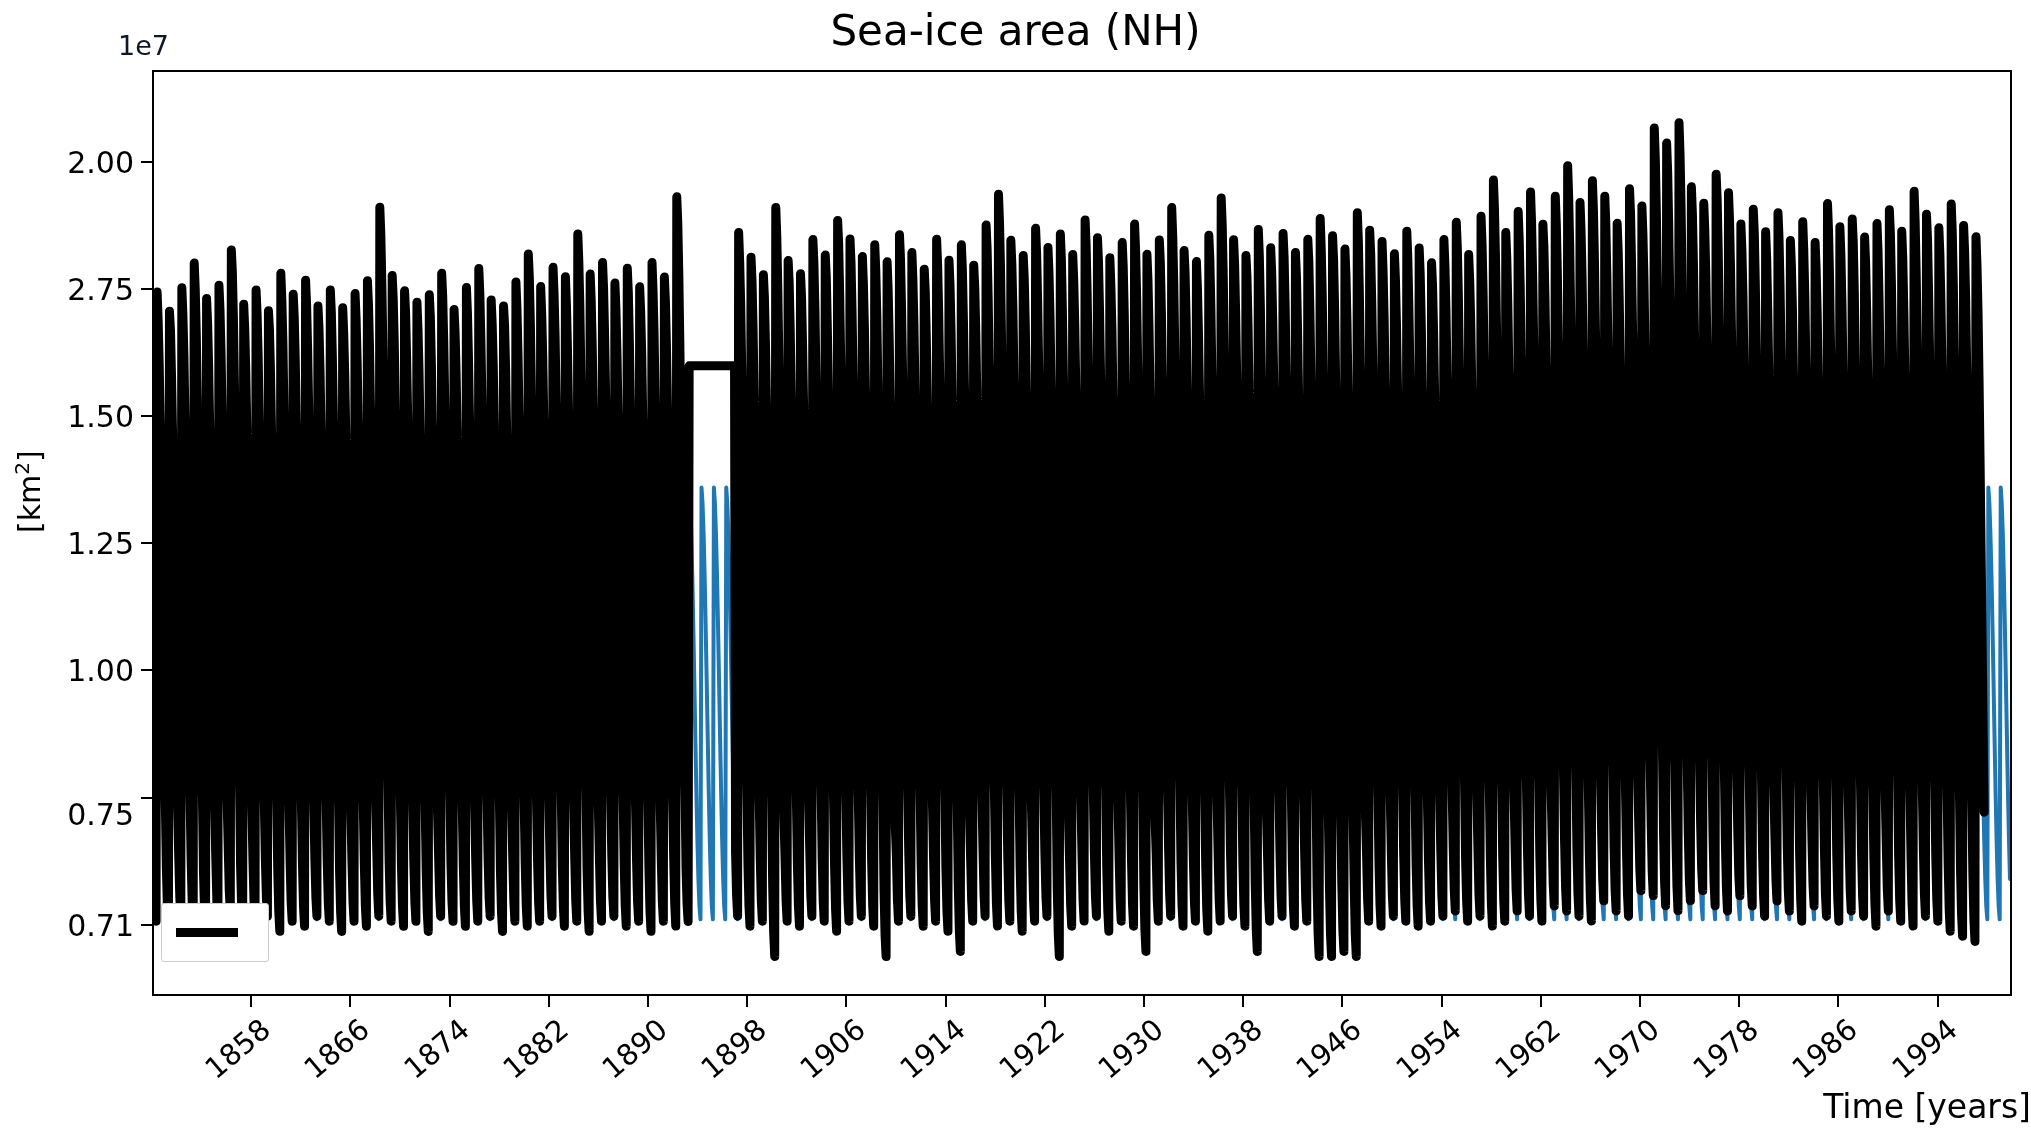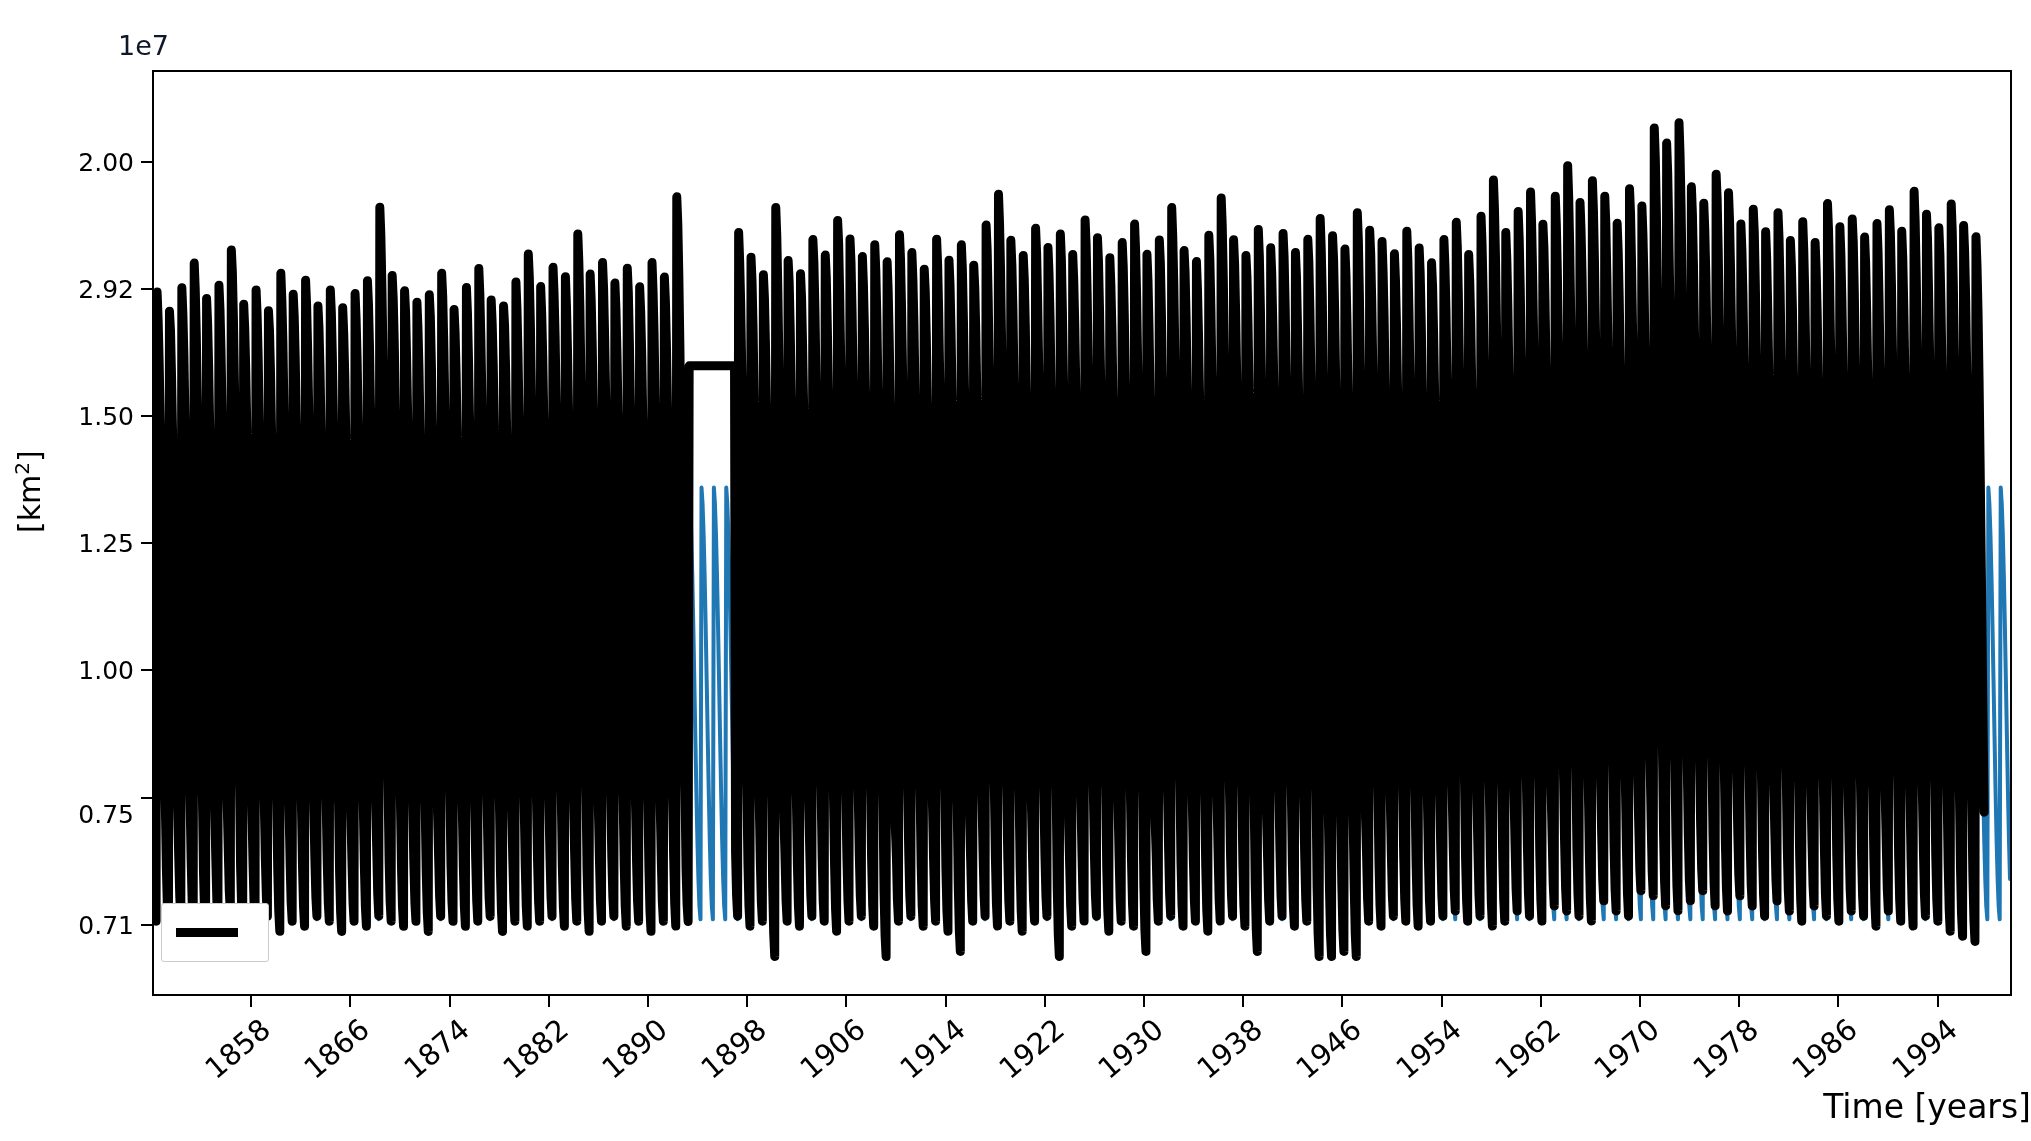--- a/index.html
+++ b/index.html
@@ -46,21 +46,21 @@
     background: #ffffff;
     overflow: hidden;
   }
   #plot-svg { display:block; width:100%; height:100%; }
 
   
   .ytick-label {
     position: absolute;
     right: 2043px;
     text-align: right;
-    font-size: 25px;
+    font-size: 30px;
     color: #000000;
     transform: translateY(-50%);
     white-space: nowrap;
   }
   .ytick-mark {
     position: absolute;
     width: 11px;
     height: 2px;
     background: #000000;
   }
@@ -129,20 +129,21 @@
     font-size: 30px;
     color: #000000;
     white-space: nowrap;
   }
 </style>
 </head>
 <body>
 
 <div id="figure">
 
+  <div id="chart-title">Sea-ice area (NH)</div>
 
   <div id="offset-text">1e7</div>
 
   <div id="ylabel">[km<sup>2</sup>]</div>
 
   <div id="plot-area">
     <svg id="plot-svg" viewBox="0 0 1860 926" preserveAspectRatio="none">
       <g>
         <path id="path-obs" fill="none" stroke="#1f77b4" stroke-width="4" stroke-linecap="round" stroke-linejoin="round" d="M0.00,810.44 L1.03,837.69 L2.07,851.03 L3.10,417.36 L4.13,433.58 L5.17,463.42 L6.20,504.85 L7.23,555.04 L8.27,610.58 L9.30,667.67 L10.33,722.43 L11.37,771.13 L12.40,810.44 L13.43,837.69 L14.47,851.03 L15.50,417.36 L16.53,433.58 L17.57,463.42 L18.60,504.85 L19.63,555.04 L20.67,610.58 L21.70,667.67 L22.73,722.43 L23.77,771.13 L24.80,810.44 L25.83,837.69 L26.87,851.03 L27.90,417.36 L28.93,433.58 L29.97,463.42 L31.00,504.85 L32.03,555.04 L33.07,610.58 L34.10,667.67 L35.13,722.43 L36.17,771.13 L37.20,810.44 L38.23,837.69 L39.27,851.03 L40.30,417.36 L41.33,433.58 L42.37,463.42 L43.40,504.85 L44.43,555.04 L45.47,610.58 L46.50,667.67 L47.53,722.43 L48.57,771.13 L49.60,810.44 L50.63,837.69 L51.67,851.03 L52.70,417.36 L53.73,433.58 L54.77,463.42 L55.80,504.85 L56.83,555.04 L57.87,610.58 L58.90,667.67 L59.93,722.43 L60.97,771.13 L62.00,810.44 L63.03,837.69 L64.07,851.03 L65.10,417.36 L66.13,433.58 L67.17,463.42 L68.20,504.85 L69.23,555.04 L70.27,610.58 L71.30,667.67 L72.33,722.43 L73.37,771.13 L74.40,810.44 L75.43,837.69 L76.47,851.03 L77.50,417.36 L78.53,433.58 L79.57,463.42 L80.60,504.85 L81.63,555.04 L82.67,610.58 L83.70,667.67 L84.73,722.43 L85.77,771.13 L86.80,810.44 L87.83,837.69 L88.87,851.03 L89.90,417.36 L90.93,433.58 L91.97,463.42 L93.00,504.85 L94.03,555.04 L95.07,610.58 L96.10,667.67 L97.13,722.43 L98.17,771.13 L99.20,810.44 L100.23,837.69 L101.27,851.03 L102.30,417.36 L103.33,433.58 L104.37,463.42 L105.40,504.85 L106.43,555.04 L107.47,610.58 L108.50,667.67 L109.53,722.43 L110.57,771.13 L111.60,810.44 L112.63,837.69 L113.67,851.03 L114.70,417.36 L115.73,433.58 L116.77,463.42 L117.80,504.85 L118.83,555.04 L119.87,610.58 L120.90,667.67 L121.93,722.43 L122.97,771.13 L124.00,810.44 L125.03,837.69 L126.07,851.03 L127.10,417.36 L128.13,433.58 L129.17,463.42 L130.20,504.85 L131.23,555.04 L132.27,610.58 L133.30,667.67 L134.33,722.43 L135.37,771.13 L136.40,810.44 L137.43,837.69 L138.47,851.03 L139.50,417.36 L140.53,433.58 L141.57,463.42 L142.60,504.85 L143.63,555.04 L144.67,610.58 L145.70,667.67 L146.73,722.43 L147.77,771.13 L148.80,810.44 L149.83,837.69 L150.87,851.03 L151.90,417.36 L152.93,433.58 L153.97,463.42 L155.00,504.85 L156.03,555.04 L157.07,610.58 L158.10,667.67 L159.13,722.43 L160.17,771.13 L161.20,810.44 L162.23,837.69 L163.27,851.03 L164.30,417.36 L165.33,433.58 L166.37,463.42 L167.40,504.85 L168.43,555.04 L169.47,610.58 L170.50,667.67 L171.53,722.43 L172.57,771.13 L173.60,810.44 L174.63,837.69 L175.67,851.03 L176.70,417.36 L177.73,433.58 L178.77,463.42 L179.80,504.85 L180.83,555.04 L181.87,610.58 L182.90,667.67 L183.93,722.43 L184.97,771.13 L186.00,810.44 L187.03,837.69 L188.07,851.03 L189.10,417.36 L190.13,433.58 L191.17,463.42 L192.20,504.85 L193.23,555.04 L194.27,610.58 L195.30,667.67 L196.33,722.43 L197.37,771.13 L198.40,810.44 L199.43,837.69 L200.47,851.03 L201.50,417.36 L202.53,433.58 L203.57,463.42 L204.60,504.85 L205.63,555.04 L206.67,610.58 L207.70,667.67 L208.73,722.43 L209.77,771.13 L210.80,810.44 L211.83,837.69 L212.87,851.03 L213.90,417.36 L214.93,433.58 L215.97,463.42 L217.00,504.85 L218.03,555.04 L219.07,610.58 L220.10,667.67 L221.13,722.43 L222.17,771.13 L223.20,810.44 L224.23,837.69 L225.27,851.03 L226.30,417.36 L227.33,433.58 L228.37,463.42 L229.40,504.85 L230.43,555.04 L231.47,610.58 L232.50,667.67 L233.53,722.43 L234.57,771.13 L235.60,810.44 L236.63,837.69 L237.67,851.03 L238.70,417.36 L239.73,433.58 L240.77,463.42 L241.80,504.85 L242.83,555.04 L243.87,610.58 L244.90,667.67 L245.93,722.43 L246.97,771.13 L248.00,810.44 L249.03,837.69 L250.07,851.03 L251.10,417.36 L252.13,433.58 L253.17,463.42 L254.20,504.85 L255.23,555.04 L256.27,610.58 L257.30,667.67 L258.33,722.43 L259.37,771.13 L260.40,810.44 L261.43,837.69 L262.47,851.03 L263.50,417.36 L264.53,433.58 L265.57,463.42 L266.60,504.85 L267.63,555.04 L268.67,610.58 L269.70,667.67 L270.73,722.43 L271.77,771.13 L272.80,810.44 L273.83,837.69 L274.87,851.03 L275.90,417.36 L276.93,433.58 L277.97,463.42 L279.00,504.85 L280.03,555.04 L281.07,610.58 L282.10,667.67 L283.13,722.43 L284.17,771.13 L285.20,810.44 L286.23,837.69 L287.27,851.03 L288.30,417.36 L289.33,433.58 L290.37,463.42 L291.40,504.85 L292.43,555.04 L293.47,610.58 L294.50,667.67 L295.53,722.43 L296.57,771.13 L297.60,810.44 L298.63,837.69 L299.67,851.03 L300.70,417.36 L301.73,433.58 L302.77,463.42 L303.80,504.85 L304.83,555.04 L305.87,610.58 L306.90,667.67 L307.93,722.43 L308.97,771.13 L310.00,810.44 L311.03,837.69 L312.07,851.03 L313.10,417.36 L314.13,433.58 L315.17,463.42 L316.20,504.85 L317.23,555.04 L318.27,610.58 L319.30,667.67 L320.33,722.43 L321.37,771.13 L322.40,810.44 L323.43,837.69 L324.47,851.03 L325.50,417.36 L326.53,433.58 L327.57,463.42 L328.60,504.85 L329.63,555.04 L330.67,610.58 L331.70,667.67 L332.73,722.43 L333.77,771.13 L334.80,810.44 L335.83,837.69 L336.87,851.03 L337.90,417.36 L338.93,433.58 L339.97,463.42 L341.00,504.85 L342.03,555.04 L343.07,610.58 L344.10,667.67 L345.13,722.43 L346.17,771.13 L347.20,810.44 L348.23,837.69 L349.27,851.03 L350.30,417.36 L351.33,433.58 L352.37,463.42 L353.40,504.85 L354.43,555.04 L355.47,610.58 L356.50,667.67 L357.53,722.43 L358.57,771.13 L359.60,810.44 L360.63,837.69 L361.67,851.03 L362.70,417.36 L363.73,433.58 L364.77,463.42 L365.80,504.85 L366.83,555.04 L367.87,610.58 L368.90,667.67 L369.93,722.43 L370.97,771.13 L372.00,810.44 L373.03,837.69 L374.07,851.03 L375.10,417.36 L376.13,433.58 L377.17,463.42 L378.20,504.85 L379.23,555.04 L380.27,610.58 L381.30,667.67 L382.33,722.43 L383.37,771.13 L384.40,810.44 L385.43,837.69 L386.47,851.03 L387.50,417.36 L388.53,433.58 L389.57,463.42 L390.60,504.85 L391.63,555.04 L392.67,610.58 L393.70,667.67 L394.73,722.43 L395.77,771.13 L396.80,810.44 L397.83,837.69 L398.87,851.03 L399.90,417.36 L400.93,433.58 L401.97,463.42 L403.00,504.85 L404.03,555.04 L405.07,610.58 L406.10,667.67 L407.13,722.43 L408.17,771.13 L409.20,810.44 L410.23,837.69 L411.27,851.03 L412.30,417.36 L413.33,433.58 L414.37,463.42 L415.40,504.85 L416.43,555.04 L417.47,610.58 L418.50,667.67 L419.53,722.43 L420.57,771.13 L421.60,810.44 L422.63,837.69 L423.67,851.03 L424.70,417.36 L425.73,433.58 L426.77,463.42 L427.80,504.85 L428.83,555.04 L429.87,610.58 L430.90,667.67 L431.93,722.43 L432.97,771.13 L434.00,810.44 L435.03,837.69 L436.07,851.03 L437.10,417.36 L438.13,433.58 L439.17,463.42 L440.20,504.85 L441.23,555.04 L442.27,610.58 L443.30,667.67 L444.33,722.43 L445.37,771.13 L446.40,810.44 L447.43,837.69 L448.47,851.03 L449.50,417.36 L450.53,433.58 L451.57,463.42 L452.60,504.85 L453.63,555.04 L454.67,610.58 L455.70,667.67 L456.73,722.43 L457.77,771.13 L458.80,810.44 L459.83,837.69 L460.87,851.03 L461.90,417.36 L462.93,433.58 L463.97,463.42 L465.00,504.85 L466.03,555.04 L467.07,610.58 L468.10,667.67 L469.13,722.43 L470.17,771.13 L471.20,810.44 L472.23,837.69 L473.27,851.03 L474.30,417.36 L475.33,433.58 L476.37,463.42 L477.40,504.85 L478.43,555.04 L479.47,610.58 L480.50,667.67 L481.53,722.43 L482.57,771.13 L483.60,810.44 L484.63,837.69 L485.67,851.03 L486.70,417.36 L487.73,433.58 L488.77,463.42 L489.80,504.85 L490.83,555.04 L491.87,610.58 L492.90,667.67 L493.93,722.43 L494.97,771.13 L496.00,810.44 L497.03,837.69 L498.07,851.03 L499.10,417.36 L500.13,433.58 L501.17,463.42 L502.20,504.85 L503.23,555.04 L504.27,610.58 L505.30,667.67 L506.33,722.43 L507.37,771.13 L508.40,810.44 L509.43,837.69 L510.47,851.03 L511.50,417.36 L512.53,433.58 L513.57,463.42 L514.60,504.85 L515.63,555.04 L516.67,610.58 L517.70,667.67 L518.73,722.43 L519.77,771.13 L520.80,810.44 L521.83,837.69 L522.87,851.03 L523.90,417.36 L524.93,433.58 L525.97,463.42 L527.00,504.85 L528.03,555.04 L529.07,610.58 L530.10,667.67 L531.13,722.43 L532.17,771.13 L533.20,810.44 L534.23,837.69 L535.27,851.03 L536.30,417.36 L537.33,433.58 L538.37,463.42 L539.40,504.85 L540.43,555.04 L541.47,610.58 L542.50,667.67 L543.53,722.43 L544.57,771.13 L545.60,810.44 L546.63,837.69 L547.67,851.03 L548.70,417.36 L549.73,433.58 L550.77,463.42 L551.80,504.85 L552.83,555.04 L553.87,610.58 L554.90,667.67 L555.93,722.43 L556.97,771.13 L558.00,810.44 L559.03,837.69 L560.07,851.03 L561.10,417.36 L562.13,433.58 L563.17,463.42 L564.20,504.85 L565.23,555.04 L566.27,610.58 L567.30,667.67 L568.33,722.43 L569.37,771.13 L570.40,810.44 L571.43,837.69 L572.47,851.03 L573.50,417.36 L574.53,433.58 L575.57,463.42 L576.60,504.85 L577.63,555.04 L578.67,610.58 L579.70,667.67 L580.73,722.43 L581.77,771.13 L582.80,810.44 L583.83,837.69 L584.87,851.03 L585.90,417.36 L586.93,433.58 L587.97,463.42 L589.00,504.85 L590.03,555.04 L591.07,610.58 L592.10,667.67 L593.13,722.43 L594.17,771.13 L595.20,810.44 L596.23,837.69 L597.27,851.03 L598.30,417.36 L599.33,433.58 L600.37,463.42 L601.40,504.85 L602.43,555.04 L603.47,610.58 L604.50,667.67 L605.53,722.43 L606.57,771.13 L607.60,810.44 L608.63,837.69 L609.67,851.03 L610.70,417.36 L611.73,433.58 L612.77,463.42 L613.80,504.85 L614.83,555.04 L615.87,610.58 L616.90,667.67 L617.93,722.43 L618.97,771.13 L620.00,810.44 L621.03,837.69 L622.07,851.03 L623.10,417.36 L624.13,433.58 L625.17,463.42 L626.20,504.85 L627.23,555.04 L628.27,610.58 L629.30,667.67 L630.33,722.43 L631.37,771.13 L632.40,810.44 L633.43,837.69 L634.47,851.03 L635.50,417.36 L636.53,433.58 L637.57,463.42 L638.60,504.85 L639.63,555.04 L640.67,610.58 L641.70,667.67 L642.73,722.43 L643.77,771.13 L644.80,810.44 L645.83,837.69 L646.87,851.03 L647.90,417.36 L648.93,433.58 L649.97,463.42 L651.00,504.85 L652.03,555.04 L653.07,610.58 L654.10,667.67 L655.13,722.43 L656.17,771.13 L657.20,810.44 L658.23,837.69 L659.27,851.03 L660.30,417.36 L661.33,433.58 L662.37,463.42 L663.40,504.85 L664.43,555.04 L665.47,610.58 L666.50,667.67 L667.53,722.43 L668.57,771.13 L669.60,810.44 L670.63,837.69 L671.67,851.03 L672.70,417.36 L673.73,433.58 L674.77,463.42 L675.80,504.85 L676.83,555.04 L677.87,610.58 L678.90,667.67 L679.93,722.43 L680.97,771.13 L682.00,810.44 L683.03,837.69 L684.07,851.03 L685.10,417.36 L686.13,433.58 L687.17,463.42 L688.20,504.85 L689.23,555.04 L690.27,610.58 L691.30,667.67 L692.33,722.43 L693.37,771.13 L694.40,810.44 L695.43,837.69 L696.47,851.03 L697.50,417.36 L698.53,433.58 L699.57,463.42 L700.60,504.85 L701.63,555.04 L702.67,610.58 L703.70,667.67 L704.73,722.43 L705.77,771.13 L706.80,810.44 L707.83,837.69 L708.87,851.03 L709.90,417.36 L710.93,433.58 L711.97,463.42 L713.00,504.85 L714.03,555.04 L715.07,610.58 L716.10,667.67 L717.13,722.43 L718.17,771.13 L719.20,810.44 L720.23,837.69 L721.27,851.03 L722.30,417.36 L723.33,433.58 L724.37,463.42 L725.40,504.85 L726.43,555.04 L727.47,610.58 L728.50,667.67 L729.53,722.43 L730.57,771.13 L731.60,810.44 L732.63,837.69 L733.67,851.03 L734.70,417.36 L735.73,433.58 L736.77,463.42 L737.80,504.85 L738.83,555.04 L739.87,610.58 L740.90,667.67 L741.93,722.43 L742.97,771.13 L744.00,810.44 L745.03,837.69 L746.07,851.03 L747.10,417.36 L748.13,433.58 L749.17,463.42 L750.20,504.85 L751.23,555.04 L752.27,610.58 L753.30,667.67 L754.33,722.43 L755.37,771.13 L756.40,810.44 L757.43,837.69 L758.47,851.03 L759.50,417.36 L760.53,433.58 L761.57,463.42 L762.60,504.85 L763.63,555.04 L764.67,610.58 L765.70,667.67 L766.73,722.43 L767.77,771.13 L768.80,810.44 L769.83,837.69 L770.87,851.03 L771.90,417.36 L772.93,433.58 L773.97,463.42 L775.00,504.85 L776.03,555.04 L777.07,610.58 L778.10,667.67 L779.13,722.43 L780.17,771.13 L781.20,810.44 L782.23,837.69 L783.27,851.03 L784.30,417.36 L785.33,433.58 L786.37,463.42 L787.40,504.85 L788.43,555.04 L789.47,610.58 L790.50,667.67 L791.53,722.43 L792.57,771.13 L793.60,810.44 L794.63,837.69 L795.67,851.03 L796.70,417.36 L797.73,433.58 L798.77,463.42 L799.80,504.85 L800.83,555.04 L801.87,610.58 L802.90,667.67 L803.93,722.43 L804.97,771.13 L806.00,810.44 L807.03,837.69 L808.07,851.03 L809.10,417.36 L810.13,433.58 L811.17,463.42 L812.20,504.85 L813.23,555.04 L814.27,610.58 L815.30,667.67 L816.33,722.43 L817.37,771.13 L818.40,810.44 L819.43,837.69 L820.47,851.03 L821.50,417.36 L822.53,433.58 L823.57,463.42 L824.60,504.85 L825.63,555.04 L826.67,610.58 L827.70,667.67 L828.73,722.43 L829.77,771.13 L830.80,810.44 L831.83,837.69 L832.87,851.03 L833.90,417.36 L834.93,433.58 L835.97,463.42 L837.00,504.85 L838.03,555.04 L839.07,610.58 L840.10,667.67 L841.13,722.43 L842.17,771.13 L843.20,810.44 L844.23,837.69 L845.27,851.03 L846.30,417.36 L847.33,433.58 L848.37,463.42 L849.40,504.85 L850.43,555.04 L851.47,610.58 L852.50,667.67 L853.53,722.43 L854.57,771.13 L855.60,810.44 L856.63,837.69 L857.67,851.03 L858.70,417.36 L859.73,433.58 L860.77,463.42 L861.80,504.85 L862.83,555.04 L863.87,610.58 L864.90,667.67 L865.93,722.43 L866.97,771.13 L868.00,810.44 L869.03,837.69 L870.07,851.03 L871.10,417.36 L872.13,433.58 L873.17,463.42 L874.20,504.85 L875.23,555.04 L876.27,610.58 L877.30,667.67 L878.33,722.43 L879.37,771.13 L880.40,810.44 L881.43,837.69 L882.47,851.03 L883.50,417.36 L884.53,433.58 L885.57,463.42 L886.60,504.85 L887.63,555.04 L888.67,610.58 L889.70,667.67 L890.73,722.43 L891.77,771.13 L892.80,810.44 L893.83,837.69 L894.87,851.03 L895.90,417.36 L896.93,433.58 L897.97,463.42 L899.00,504.85 L900.03,555.04 L901.07,610.58 L902.10,667.67 L903.13,722.43 L904.17,771.13 L905.20,810.44 L906.23,837.69 L907.27,851.03 L908.30,417.36 L909.33,433.58 L910.37,463.42 L911.40,504.85 L912.43,555.04 L913.47,610.58 L914.50,667.67 L915.53,722.43 L916.57,771.13 L917.60,810.44 L918.63,837.69 L919.67,851.03 L920.70,417.36 L921.73,433.58 L922.77,463.42 L923.80,504.85 L924.83,555.04 L925.87,610.58 L926.90,667.67 L927.93,722.43 L928.97,771.13 L930.00,810.44 L931.03,837.69 L932.07,851.03 L933.10,417.36 L934.13,433.58 L935.17,463.42 L936.20,504.85 L937.23,555.04 L938.27,610.58 L939.30,667.67 L940.33,722.43 L941.37,771.13 L942.40,810.44 L943.43,837.69 L944.47,851.03 L945.50,417.36 L946.53,433.58 L947.57,463.42 L948.60,504.85 L949.63,555.04 L950.67,610.58 L951.70,667.67 L952.73,722.43 L953.77,771.13 L954.80,810.44 L955.83,837.69 L956.87,851.03 L957.90,417.36 L958.93,433.58 L959.97,463.42 L961.00,504.85 L962.03,555.04 L963.07,610.58 L964.10,667.67 L965.13,722.43 L966.17,771.13 L967.20,810.44 L968.23,837.69 L969.27,851.03 L970.30,417.36 L971.33,433.58 L972.37,463.42 L973.40,504.85 L974.43,555.04 L975.47,610.58 L976.50,667.67 L977.53,722.43 L978.57,771.13 L979.60,810.44 L980.63,837.69 L981.67,851.03 L982.70,417.36 L983.73,433.58 L984.77,463.42 L985.80,504.85 L986.83,555.04 L987.87,610.58 L988.90,667.67 L989.93,722.43 L990.97,771.13 L992.00,810.44 L993.03,837.69 L994.07,851.03 L995.10,417.36 L996.13,433.58 L997.17,463.42 L998.20,504.85 L999.23,555.04 L1000.27,610.58 L1001.30,667.67 L1002.33,722.43 L1003.37,771.13 L1004.40,810.44 L1005.43,837.69 L1006.47,851.03 L1007.50,417.36 L1008.53,433.58 L1009.57,463.42 L1010.60,504.85 L1011.63,555.04 L1012.67,610.58 L1013.70,667.67 L1014.73,722.43 L1015.77,771.13 L1016.80,810.44 L1017.83,837.69 L1018.87,851.03 L1019.90,417.36 L1020.93,433.58 L1021.97,463.42 L1023.00,504.85 L1024.03,555.04 L1025.07,610.58 L1026.10,667.67 L1027.13,722.43 L1028.17,771.13 L1029.20,810.44 L1030.23,837.69 L1031.27,851.03 L1032.30,417.36 L1033.33,433.58 L1034.37,463.42 L1035.40,504.85 L1036.43,555.04 L1037.47,610.58 L1038.50,667.67 L1039.53,722.43 L1040.57,771.13 L1041.60,810.44 L1042.63,837.69 L1043.67,851.03 L1044.70,417.36 L1045.73,433.58 L1046.77,463.42 L1047.80,504.85 L1048.83,555.04 L1049.87,610.58 L1050.90,667.67 L1051.93,722.43 L1052.97,771.13 L1054.00,810.44 L1055.03,837.69 L1056.07,851.03 L1057.10,417.36 L1058.13,433.58 L1059.17,463.42 L1060.20,504.85 L1061.23,555.04 L1062.27,610.58 L1063.30,667.67 L1064.33,722.43 L1065.37,771.13 L1066.40,810.44 L1067.43,837.69 L1068.47,851.03 L1069.50,417.36 L1070.53,433.58 L1071.57,463.42 L1072.60,504.85 L1073.63,555.04 L1074.67,610.58 L1075.70,667.67 L1076.73,722.43 L1077.77,771.13 L1078.80,810.44 L1079.83,837.69 L1080.87,851.03 L1081.90,417.36 L1082.93,433.58 L1083.97,463.42 L1085.00,504.85 L1086.03,555.04 L1087.07,610.58 L1088.10,667.67 L1089.13,722.43 L1090.17,771.13 L1091.20,810.44 L1092.23,837.69 L1093.27,851.03 L1094.30,417.36 L1095.33,433.58 L1096.37,463.42 L1097.40,504.85 L1098.43,555.04 L1099.47,610.58 L1100.50,667.67 L1101.53,722.43 L1102.57,771.13 L1103.60,810.44 L1104.63,837.69 L1105.67,851.03 L1106.70,417.36 L1107.73,433.58 L1108.77,463.42 L1109.80,504.85 L1110.83,555.04 L1111.87,610.58 L1112.90,667.67 L1113.93,722.43 L1114.97,771.13 L1116.00,810.44 L1117.03,837.69 L1118.07,851.03 L1119.10,417.36 L1120.13,433.58 L1121.17,463.42 L1122.20,504.85 L1123.23,555.04 L1124.27,610.58 L1125.30,667.67 L1126.33,722.43 L1127.37,771.13 L1128.40,810.44 L1129.43,837.69 L1130.47,851.03 L1131.50,417.36 L1132.53,433.58 L1133.57,463.42 L1134.60,504.85 L1135.63,555.04 L1136.67,610.58 L1137.70,667.67 L1138.73,722.43 L1139.77,771.13 L1140.80,810.44 L1141.83,837.69 L1142.87,851.03 L1143.90,417.36 L1144.93,433.58 L1145.97,463.42 L1147.00,504.85 L1148.03,555.04 L1149.07,610.58 L1150.10,667.67 L1151.13,722.43 L1152.17,771.13 L1153.20,810.44 L1154.23,837.69 L1155.27,851.03 L1156.30,417.36 L1157.33,433.58 L1158.37,463.42 L1159.40,504.85 L1160.43,555.04 L1161.47,610.58 L1162.50,667.67 L1163.53,722.43 L1164.57,771.13 L1165.60,810.44 L1166.63,837.69 L1167.67,851.03 L1168.70,417.36 L1169.73,433.58 L1170.77,463.42 L1171.80,504.85 L1172.83,555.04 L1173.87,610.58 L1174.90,667.67 L1175.93,722.43 L1176.97,771.13 L1178.00,810.44 L1179.03,837.69 L1180.07,851.03 L1181.10,417.36 L1182.13,433.58 L1183.17,463.42 L1184.20,504.85 L1185.23,555.04 L1186.27,610.58 L1187.30,667.67 L1188.33,722.43 L1189.37,771.13 L1190.40,810.44 L1191.43,837.69 L1192.47,851.03 L1193.50,417.36 L1194.53,433.58 L1195.57,463.42 L1196.60,504.85 L1197.63,555.04 L1198.67,610.58 L1199.70,667.67 L1200.73,722.43 L1201.77,771.13 L1202.80,810.44 L1203.83,837.69 L1204.87,851.03 L1205.90,417.36 L1206.93,433.58 L1207.97,463.42 L1209.00,504.85 L1210.03,555.04 L1211.07,610.58 L1212.10,667.67 L1213.13,722.43 L1214.17,771.13 L1215.20,810.44 L1216.23,837.69 L1217.27,851.03 L1218.30,417.36 L1219.33,433.58 L1220.37,463.42 L1221.40,504.85 L1222.43,555.04 L1223.47,610.58 L1224.50,667.67 L1225.53,722.43 L1226.57,771.13 L1227.60,810.44 L1228.63,837.69 L1229.67,851.03 L1230.70,417.36 L1231.73,433.58 L1232.77,463.42 L1233.80,504.85 L1234.83,555.04 L1235.87,610.58 L1236.90,667.67 L1237.93,722.43 L1238.97,771.13 L1240.00,810.44 L1241.03,837.69 L1242.07,851.03 L1243.10,417.36 L1244.13,433.58 L1245.17,463.42 L1246.20,504.85 L1247.23,555.04 L1248.27,610.58 L1249.30,667.67 L1250.33,722.43 L1251.37,771.13 L1252.40,810.44 L1253.43,837.69 L1254.47,851.03 L1255.50,417.36 L1256.53,433.58 L1257.57,463.42 L1258.60,504.85 L1259.63,555.04 L1260.67,610.58 L1261.70,667.67 L1262.73,722.43 L1263.77,771.13 L1264.80,810.44 L1265.83,837.69 L1266.87,851.03 L1267.90,417.36 L1268.93,433.58 L1269.97,463.42 L1271.00,504.85 L1272.03,555.04 L1273.07,610.58 L1274.10,667.67 L1275.13,722.43 L1276.17,771.13 L1277.20,810.44 L1278.23,837.69 L1279.27,851.03 L1280.30,417.36 L1281.33,433.58 L1282.37,463.42 L1283.40,504.85 L1284.43,555.04 L1285.47,610.58 L1286.50,667.67 L1287.53,722.43 L1288.57,771.13 L1289.60,810.44 L1290.63,837.69 L1291.67,851.03 L1292.70,417.36 L1293.73,433.58 L1294.77,463.42 L1295.80,504.85 L1296.83,555.04 L1297.87,610.58 L1298.90,667.67 L1299.93,722.43 L1300.97,771.13 L1302.00,810.44 L1303.03,837.69 L1304.07,851.03 L1305.10,417.36 L1306.13,433.58 L1307.17,463.42 L1308.20,504.85 L1309.23,555.04 L1310.27,610.58 L1311.30,667.67 L1312.33,722.43 L1313.37,771.13 L1314.40,810.44 L1315.43,837.69 L1316.47,851.03 L1317.50,417.36 L1318.53,433.58 L1319.57,463.42 L1320.60,504.85 L1321.63,555.04 L1322.67,610.58 L1323.70,667.67 L1324.73,722.43 L1325.77,771.13 L1326.80,810.44 L1327.83,837.69 L1328.87,851.03 L1329.90,417.36 L1330.93,433.58 L1331.97,463.42 L1333.00,504.85 L1334.03,555.04 L1335.07,610.58 L1336.10,667.67 L1337.13,722.43 L1338.17,771.13 L1339.20,810.44 L1340.23,837.69 L1341.27,851.03 L1342.30,417.36 L1343.33,433.58 L1344.37,463.42 L1345.40,504.85 L1346.43,555.04 L1347.47,610.58 L1348.50,667.67 L1349.53,722.43 L1350.57,771.13 L1351.60,810.44 L1352.63,837.69 L1353.67,851.03 L1354.70,417.36 L1355.73,433.58 L1356.77,463.42 L1357.80,504.85 L1358.83,555.04 L1359.87,610.58 L1360.90,667.67 L1361.93,722.43 L1362.97,771.13 L1364.00,810.44 L1365.03,837.69 L1366.07,851.03 L1367.10,417.36 L1368.13,433.58 L1369.17,463.42 L1370.20,504.85 L1371.23,555.04 L1372.27,610.58 L1373.30,667.67 L1374.33,722.43 L1375.37,771.13 L1376.40,810.44 L1377.43,837.69 L1378.47,851.03 L1379.50,417.36 L1380.53,433.58 L1381.57,463.42 L1382.60,504.85 L1383.63,555.04 L1384.67,610.58 L1385.70,667.67 L1386.73,722.43 L1387.77,771.13 L1388.80,810.44 L1389.83,837.69 L1390.87,851.03 L1391.90,417.36 L1392.93,433.58 L1393.97,463.42 L1395.00,504.85 L1396.03,555.04 L1397.07,610.58 L1398.10,667.67 L1399.13,722.43 L1400.17,771.13 L1401.20,810.44 L1402.23,837.69 L1403.27,851.03 L1404.30,417.36 L1405.33,433.58 L1406.37,463.42 L1407.40,504.85 L1408.43,555.04 L1409.47,610.58 L1410.50,667.67 L1411.53,722.43 L1412.57,771.13 L1413.60,810.44 L1414.63,837.69 L1415.67,851.03 L1416.70,417.36 L1417.73,433.58 L1418.77,463.42 L1419.80,504.85 L1420.83,555.04 L1421.87,610.58 L1422.90,667.67 L1423.93,722.43 L1424.97,771.13 L1426.00,810.44 L1427.03,837.69 L1428.07,851.03 L1429.10,417.36 L1430.13,433.58 L1431.17,463.42 L1432.20,504.85 L1433.23,555.04 L1434.27,610.58 L1435.30,667.67 L1436.33,722.43 L1437.37,771.13 L1438.40,810.44 L1439.43,837.69 L1440.47,851.03 L1441.50,417.36 L1442.53,433.58 L1443.57,463.42 L1444.60,504.85 L1445.63,555.04 L1446.67,610.58 L1447.70,667.67 L1448.73,722.43 L1449.77,771.13 L1450.80,810.44 L1451.83,837.69 L1452.87,851.03 L1453.90,417.36 L1454.93,433.58 L1455.97,463.42 L1457.00,504.85 L1458.03,555.04 L1459.07,610.58 L1460.10,667.67 L1461.13,722.43 L1462.17,771.13 L1463.20,810.44 L1464.23,837.69 L1465.27,851.03 L1466.30,417.36 L1467.33,433.58 L1468.37,463.42 L1469.40,504.85 L1470.43,555.04 L1471.47,610.58 L1472.50,667.67 L1473.53,722.43 L1474.57,771.13 L1475.60,810.44 L1476.63,837.69 L1477.67,851.03 L1478.70,417.36 L1479.73,433.58 L1480.77,463.42 L1481.80,504.85 L1482.83,555.04 L1483.87,610.58 L1484.90,667.67 L1485.93,722.43 L1486.97,771.13 L1488.00,810.44 L1489.03,837.69 L1490.07,851.03 L1491.10,417.36 L1492.13,433.58 L1493.17,463.42 L1494.20,504.85 L1495.23,555.04 L1496.27,610.58 L1497.30,667.67 L1498.33,722.43 L1499.37,771.13 L1500.40,810.44 L1501.43,837.69 L1502.47,851.03 L1503.50,417.36 L1504.53,433.58 L1505.57,463.42 L1506.60,504.85 L1507.63,555.04 L1508.67,610.58 L1509.70,667.67 L1510.73,722.43 L1511.77,771.13 L1512.80,810.44 L1513.83,837.69 L1514.87,851.03 L1515.90,417.36 L1516.93,433.58 L1517.97,463.42 L1519.00,504.85 L1520.03,555.04 L1521.07,610.58 L1522.10,667.67 L1523.13,722.43 L1524.17,771.13 L1525.20,810.44 L1526.23,837.69 L1527.27,851.03 L1528.30,417.36 L1529.33,433.58 L1530.37,463.42 L1531.40,504.85 L1532.43,555.04 L1533.47,610.58 L1534.50,667.67 L1535.53,722.43 L1536.57,771.13 L1537.60,810.44 L1538.63,837.69 L1539.67,851.03 L1540.70,417.36 L1541.73,433.58 L1542.77,463.42 L1543.80,504.85 L1544.83,555.04 L1545.87,610.58 L1546.90,667.67 L1547.93,722.43 L1548.97,771.13 L1550.00,810.44 L1551.03,837.69 L1552.07,851.03 L1553.10,417.36 L1554.13,433.58 L1555.17,463.42 L1556.20,504.85 L1557.23,555.04 L1558.27,610.58 L1559.30,667.67 L1560.33,722.43 L1561.37,771.13 L1562.40,810.44 L1563.43,837.69 L1564.47,851.03 L1565.50,417.36 L1566.53,433.58 L1567.57,463.42 L1568.60,504.85 L1569.63,555.04 L1570.67,610.58 L1571.70,667.67 L1572.73,722.43 L1573.77,771.13 L1574.80,810.44 L1575.83,837.69 L1576.87,851.03 L1577.90,417.36 L1578.93,433.58 L1579.97,463.42 L1581.00,504.85 L1582.03,555.04 L1583.07,610.58 L1584.10,667.67 L1585.13,722.43 L1586.17,771.13 L1587.20,810.44 L1588.23,837.69 L1589.27,851.03 L1590.30,417.36 L1591.33,433.58 L1592.37,463.42 L1593.40,504.85 L1594.43,555.04 L1595.47,610.58 L1596.50,667.67 L1597.53,722.43 L1598.57,771.13 L1599.60,810.44 L1600.63,837.69 L1601.67,851.03 L1602.70,417.36 L1603.73,433.58 L1604.77,463.42 L1605.80,504.85 L1606.83,555.04 L1607.87,610.58 L1608.90,667.67 L1609.93,722.43 L1610.97,771.13 L1612.00,810.44 L1613.03,837.69 L1614.07,851.03 L1615.10,417.36 L1616.13,433.58 L1617.17,463.42 L1618.20,504.85 L1619.23,555.04 L1620.27,610.58 L1621.30,667.67 L1622.33,722.43 L1623.37,771.13 L1624.40,810.44 L1625.43,837.69 L1626.47,851.03 L1627.50,417.36 L1628.53,433.58 L1629.57,463.42 L1630.60,504.85 L1631.63,555.04 L1632.67,610.58 L1633.70,667.67 L1634.73,722.43 L1635.77,771.13 L1636.80,810.44 L1637.83,837.69 L1638.87,851.03 L1639.90,417.36 L1640.93,433.58 L1641.97,463.42 L1643.00,504.85 L1644.03,555.04 L1645.07,610.58 L1646.10,667.67 L1647.13,722.43 L1648.17,771.13 L1649.20,810.44 L1650.23,837.69 L1651.27,851.03 L1652.30,417.36 L1653.33,433.58 L1654.37,463.42 L1655.40,504.85 L1656.43,555.04 L1657.47,610.58 L1658.50,667.67 L1659.53,722.43 L1660.57,771.13 L1661.60,810.44 L1662.63,837.69 L1663.67,851.03 L1664.70,417.36 L1665.73,433.58 L1666.77,463.42 L1667.80,504.85 L1668.83,555.04 L1669.87,610.58 L1670.90,667.67 L1671.93,722.43 L1672.97,771.13 L1674.00,810.44 L1675.03,837.69 L1676.07,851.03 L1677.10,417.36 L1678.13,433.58 L1679.17,463.42 L1680.20,504.85 L1681.23,555.04 L1682.27,610.58 L1683.30,667.67 L1684.33,722.43 L1685.37,771.13 L1686.40,810.44 L1687.43,837.69 L1688.47,851.03 L1689.50,417.36 L1690.53,433.58 L1691.57,463.42 L1692.60,504.85 L1693.63,555.04 L1694.67,610.58 L1695.70,667.67 L1696.73,722.43 L1697.77,771.13 L1698.80,810.44 L1699.83,837.69 L1700.87,851.03 L1701.90,417.36 L1702.93,433.58 L1703.97,463.42 L1705.00,504.85 L1706.03,555.04 L1707.07,610.58 L1708.10,667.67 L1709.13,722.43 L1710.17,771.13 L1711.20,810.44 L1712.23,837.69 L1713.27,851.03 L1714.30,417.36 L1715.33,433.58 L1716.37,463.42 L1717.40,504.85 L1718.43,555.04 L1719.47,610.58 L1720.50,667.67 L1721.53,722.43 L1722.57,771.13 L1723.60,810.44 L1724.63,837.69 L1725.67,851.03 L1726.70,417.36 L1727.73,433.58 L1728.77,463.42 L1729.80,504.85 L1730.83,555.04 L1731.87,610.58 L1732.90,667.67 L1733.93,722.43 L1734.97,771.13 L1736.00,810.44 L1737.03,837.69 L1738.07,851.03 L1739.10,417.36 L1740.13,433.58 L1741.17,463.42 L1742.20,504.85 L1743.23,555.04 L1744.27,610.58 L1745.30,667.67 L1746.33,722.43 L1747.37,771.13 L1748.40,810.44 L1749.43,837.69 L1750.47,851.03 L1751.50,417.36 L1752.53,433.58 L1753.57,463.42 L1754.60,504.85 L1755.63,555.04 L1756.67,610.58 L1757.70,667.67 L1758.73,722.43 L1759.77,771.13 L1760.80,810.44 L1761.83,837.69 L1762.87,851.03 L1763.90,417.36 L1764.93,433.58 L1765.97,463.42 L1767.00,504.85 L1768.03,555.04 L1769.07,610.58 L1770.10,667.67 L1771.13,722.43 L1772.17,771.13 L1773.20,810.44 L1774.23,837.69 L1775.27,851.03 L1776.30,417.36 L1777.33,433.58 L1778.37,463.42 L1779.40,504.85 L1780.43,555.04 L1781.47,610.58 L1782.50,667.67 L1783.53,722.43 L1784.57,771.13 L1785.60,810.44 L1786.63,837.69 L1787.67,851.03 L1788.70,417.36 L1789.73,433.58 L1790.77,463.42 L1791.80,504.85 L1792.83,555.04 L1793.87,610.58 L1794.90,667.67 L1795.93,722.43 L1796.97,771.13 L1798.00,810.44 L1799.03,837.69 L1800.07,851.03 L1801.10,417.36 L1802.13,433.58 L1803.17,463.42 L1804.20,504.85 L1805.23,555.04 L1806.27,610.58 L1807.30,667.67 L1808.33,722.43 L1809.37,771.13 L1810.40,810.44 L1811.43,837.69 L1812.47,851.03 L1813.50,417.36 L1814.53,433.58 L1815.57,463.42 L1816.60,504.85 L1817.63,555.04 L1818.67,610.58 L1819.70,667.67 L1820.73,722.43 L1821.77,771.13 L1822.80,810.44 L1823.83,837.69 L1824.87,851.03 L1825.90,417.36 L1826.93,433.58 L1827.97,463.42 L1829.00,504.85 L1830.03,555.04 L1831.07,610.58 L1832.10,667.67 L1833.13,722.43 L1834.17,771.13 L1835.20,810.44 L1836.23,837.69 L1837.27,851.03 L1838.30,417.36 L1839.33,433.58 L1840.37,463.42 L1841.40,504.85 L1842.43,555.04 L1843.47,610.58 L1844.50,667.67 L1845.53,722.43 L1846.57,771.13 L1847.60,810.44 L1848.63,837.69 L1849.67,851.03 L1850.70,417.36 L1851.73,433.58 L1852.77,463.42 L1853.80,504.85 L1854.83,555.04 L1855.87,610.58 L1856.90,667.67 L1857.93,722.43 L1858.97,771.13 L1860.00,810.44"></path>
       </g>
@@ -157,21 +158,21 @@
       <div class="ytick-label" style="top: 924.769px; right: 1897px;">0.71</div>
       <div class="ytick-mark" style="left: 141px; top: 796.571px;"></div>
       <div class="ytick-label" style="top: 814px; right: 1897px;">0.75</div>
       <div class="ytick-mark" style="left: 141px; top: 669.374px;"></div>
       <div class="ytick-label" style="top: 670.374px; right: 1897px;">1.00</div>
       <div class="ytick-mark" style="left: 141px; top: 542.176px;"></div>
       <div class="ytick-label" style="top: 543.176px; right: 1897px;">1.25</div>
       <div class="ytick-mark" style="left: 141px; top: 414.978px;"></div>
       <div class="ytick-label" style="top: 415.978px; right: 1897px;">1.50</div>
       <div class="ytick-mark" style="left: 141px; top: 287.78px;"></div>
-      <div class="ytick-label" style="top: 288.78px; right: 1897px;">2.92</div>
+      <div class="ytick-label" style="top: 288.78px; right: 1897px;">2.75</div>
       <div class="ytick-mark" style="left: 141px; top: 160.582px;"></div>
       <div class="ytick-label" style="top: 161.582px; right: 1897px;">2.00</div>
       <div class="xtick-mark" style="left: 250.2px;"></div>
       <div class="xtick-label" style="left: 177.2px; width: 78px;">1858</div>
       <div class="xtick-mark" style="left: 349.4px;"></div>
       <div class="xtick-label" style="left: 276.4px; width: 78px;">1866</div>
       <div class="xtick-mark" style="left: 448.6px;"></div>
       <div class="xtick-label" style="left: 375.6px; width: 78px;">1874</div>
       <div class="xtick-mark" style="left: 547.8px;"></div>
       <div class="xtick-label" style="left: 474.8px; width: 78px;">1882</div>

